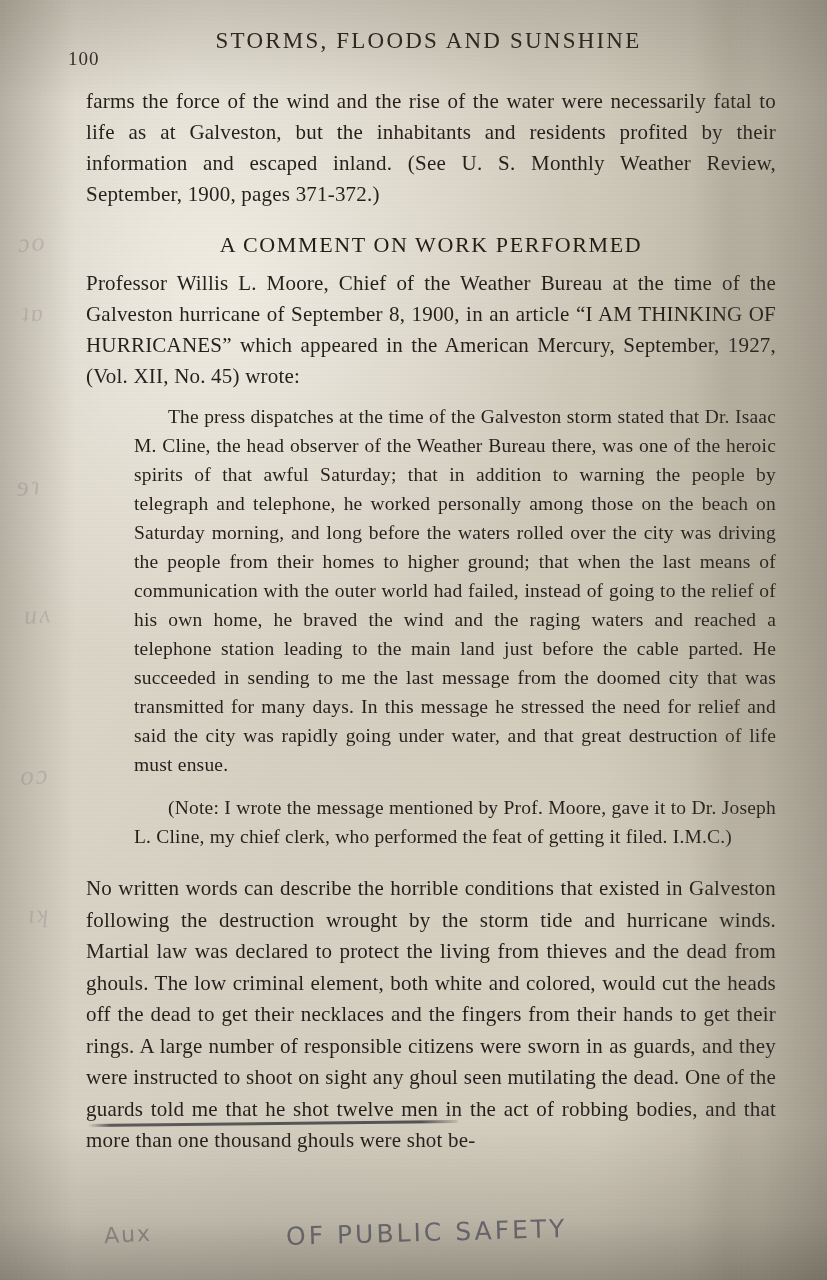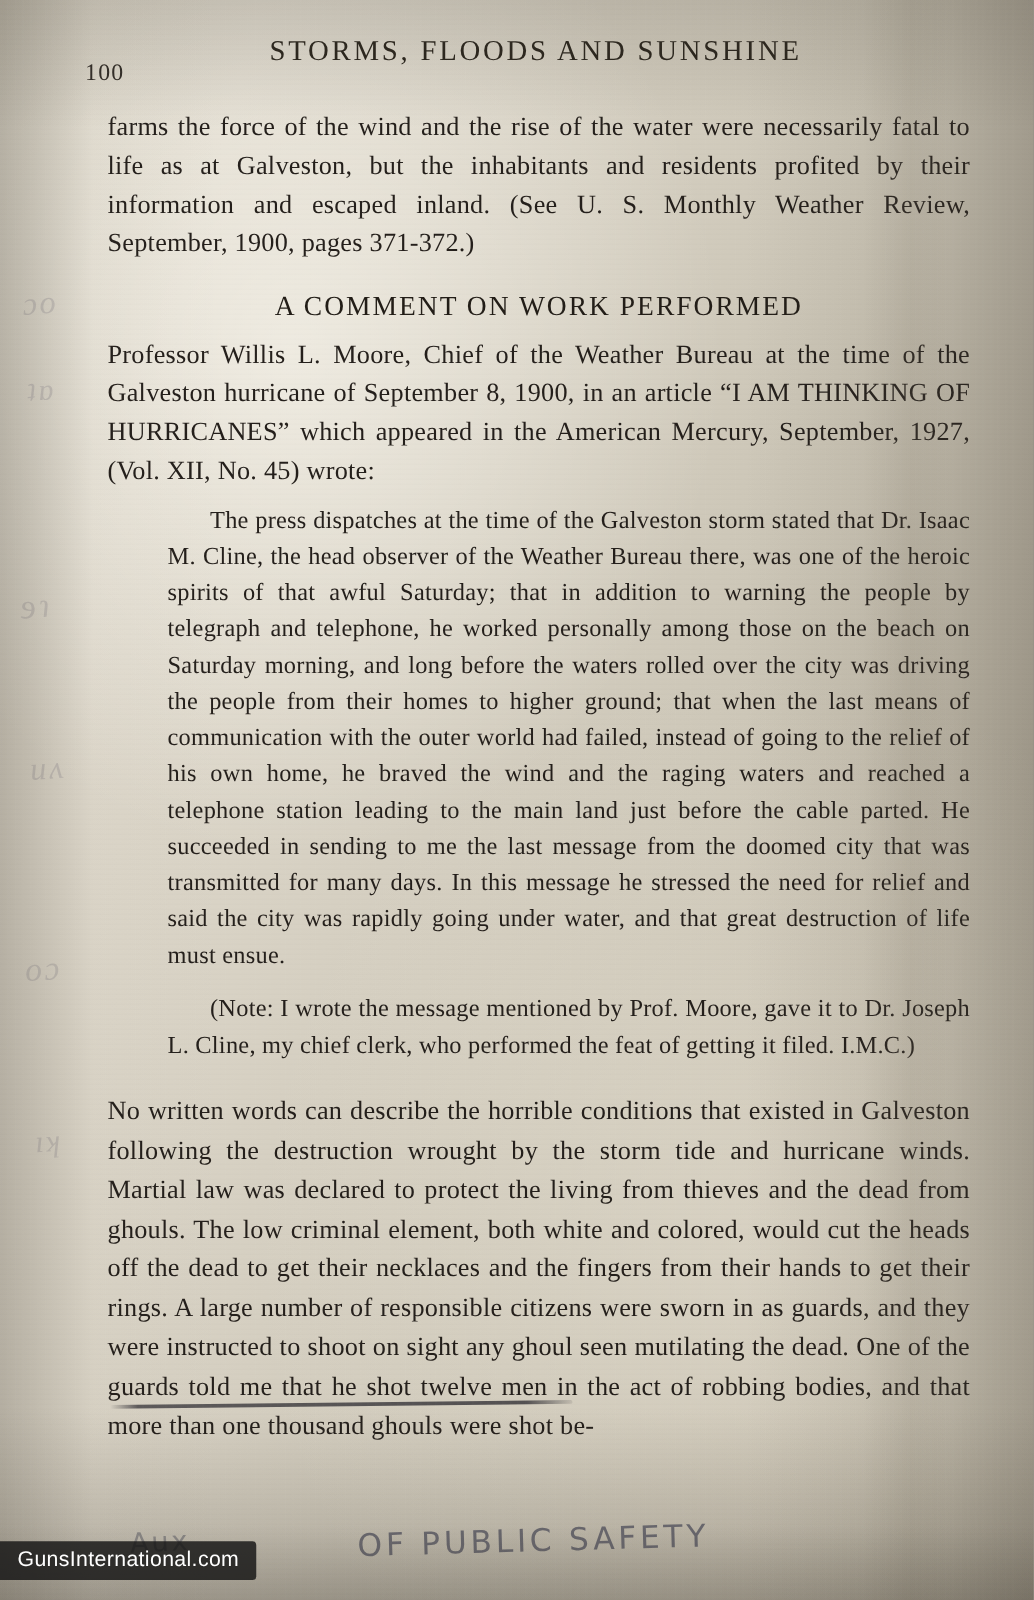--- a/index.html
+++ b/index.html
@@ -243,15 +243,14 @@
     <div id="handwriting-2">Aux</div>
     <div id="handwriting">of public safety</div>
 
   </div>
 
   <div id="crease"></div>
   <div id="vignette"></div>
   <div id="grain"></div>
   <div id="bottom-shadow"></div>
 
-  <div id="watermark">GunsInternational.com</div>
 
 </div>
 
 </body></html>

